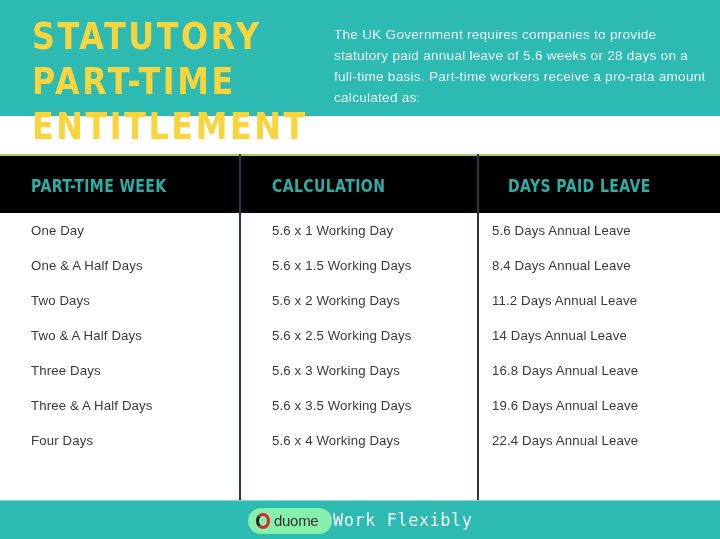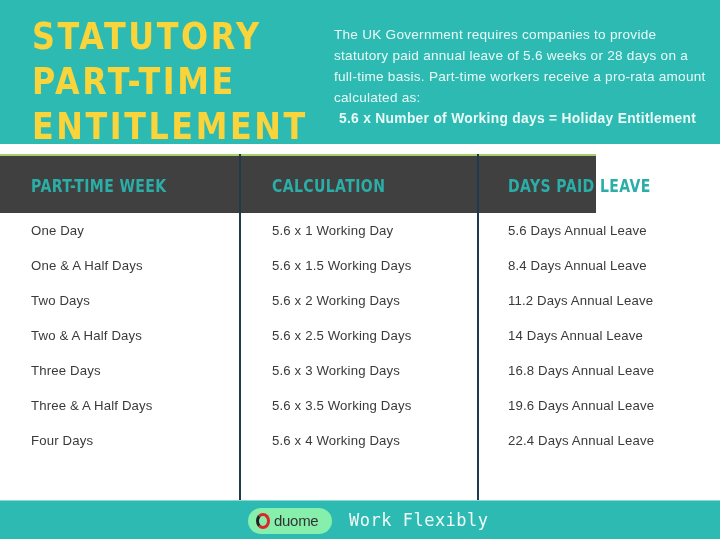--- a/index.html
+++ b/index.html
@@ -1,20 +1,20 @@
 <!DOCTYPE html>
 <html><head>
   <meta charset="utf-8">
   <style>
     * { box-sizing: border-box; margin: 0; padding: 0; }
     html, body { width: 720px; height: 539px; overflow: hidden; background: #fff; }
     body { position: relative; font-family: "Liberation Sans", sans-serif; }
 
     .header {
-      position: absolute; left: 0; top: 0; width: 720px; height: 144px;
+      position: absolute; left: 0; top: 0; width: 720px; height: 116px;
       background: #2dbab3;
     }
     .title {
       position: absolute; left: 32px; top: 14px;
       font-family: "DejaVu Sans", sans-serif; font-weight: bold;
       font-size: 37px; line-height: 45px; letter-spacing: 3px;
       color: #f9d43a; transform: scaleX(0.86); transform-origin: left top;
     }
     .title div { white-space: nowrap; }
     .intro {
@@ -22,74 +22,73 @@
       font-size: 13.6px; line-height: 21px; color: #eafaf7;
       letter-spacing: 0.25px;
     }
     .formula {
       position: absolute; left: 339px; top: 111px;
       font-size: 13.8px; font-weight: bold; color: #eafaf7; letter-spacing: 0.3px;
       white-space: nowrap;
     }
 
     .band {
-      position: absolute; left: 0; top: 154px; width: 596px; height: 59px;
-      background: #404040;
+      position: absolute; left: 0; top: 154px; width: 720px; height: 59px;
+      background: #000000;
       border-top: 2px solid #a9cf6a;
     }
     .th {
       position: absolute; top: 19px;
       font-family: "DejaVu Sans", sans-serif; font-weight: bold;
       font-size: 18px; letter-spacing: 0.5px; color: #2aaea7;
       transform: scaleX(0.78); transform-origin: left top; white-space: nowrap;
     }
 
     .vline { position: absolute; top: 154px; width: 2px; height: 346px; background: #1f3a4a; }
 
     .rows { position: absolute; left: 0; top: 213px; width: 720px; height: 287px; }
     .row { position: absolute; left: 0; width: 664px; height: 35px; }
     .cell {
       position: absolute; top: 10px; font-size: 13.2px; color: #3a3a3a;
       white-space: nowrap; letter-spacing: 0.15px;
     }
-    .c1 { left: 31px; } .c2 { left: 272px; } .c3 { left: 508px; text-align: center; }
+    .c1 { left: 31px; } .c2 { left: 272px; } .c3 { left: 492px; text-align: center; }
 
     .footer {
       position: absolute; left: 0; top: 500px; width: 720px; height: 39px;
       background: #2dbab3; border-top: 1px solid #8ed8d2;
     }
     .logo-pill {
       position: absolute; left: 248px; top: 7px; width: 84px; height: 26px;
       background: #86efac; border-radius: 13px;
     }
     .logo-mark {
       position: absolute; left: 8px; top: 5px; width: 14px; height: 16px;
       border-radius: 50%; border: 3px solid #e0262b; border-left-color: #222;
     }
     .logo-text {
       position: absolute; left: 26px; top: 4px; font-size: 15px; color: #333;
       letter-spacing: -0.3px;
     }
     .tagline {
-      position: absolute; left: 349px; top: 9px;
+      position: absolute; left: 333px; top: 9px;
       font-family: "DejaVu Sans Mono", monospace; font-size: 17px;
       color: #f2fbf9; letter-spacing: 0.5px; white-space: nowrap;
     }
   </style>
 </head>
 <body>
 
 <div class="header">
   <div class="title">
     <div>STATUTORY</div>
     <div>PART-TIME</div>
     <div>ENTITLEMENT</div>
   </div>
   <p class="intro">The UK Government requires companies to provide statutory paid annual leave of 5.6 weeks or 28 days on a full-time basis. Part-time workers receive a pro-rata amount calculated as:</p>
-  <div class="formula">5.6 x Number of Working days = Holiday Entitlement</div>
 </div>
 
 <div class="band">
   <div class="th" style="left:31px">PART-TIME WEEK</div>
   <div class="th" style="left:272px">CALCULATION</div>
   <div class="th" style="left:508px">DAYS PAID LEAVE</div>
 </div>
 
 <div class="vline" style="left:239px"></div>
 <div class="vline" style="left:477px"></div>

